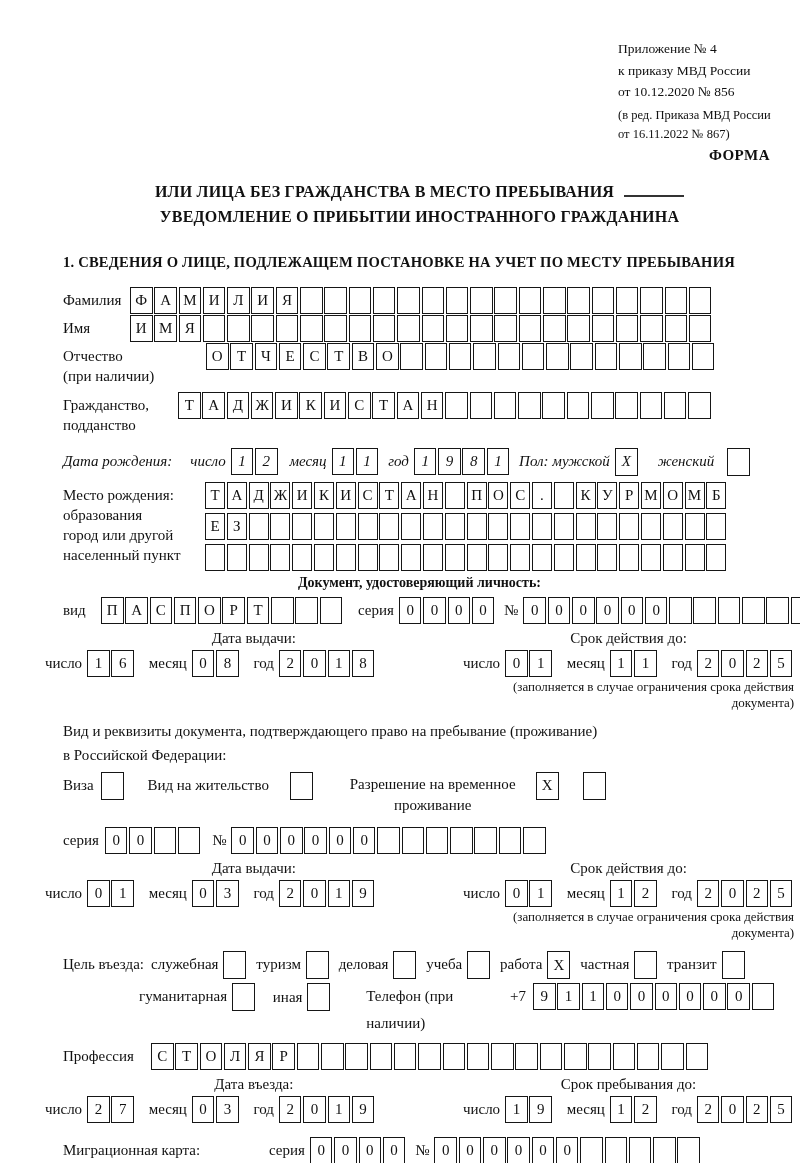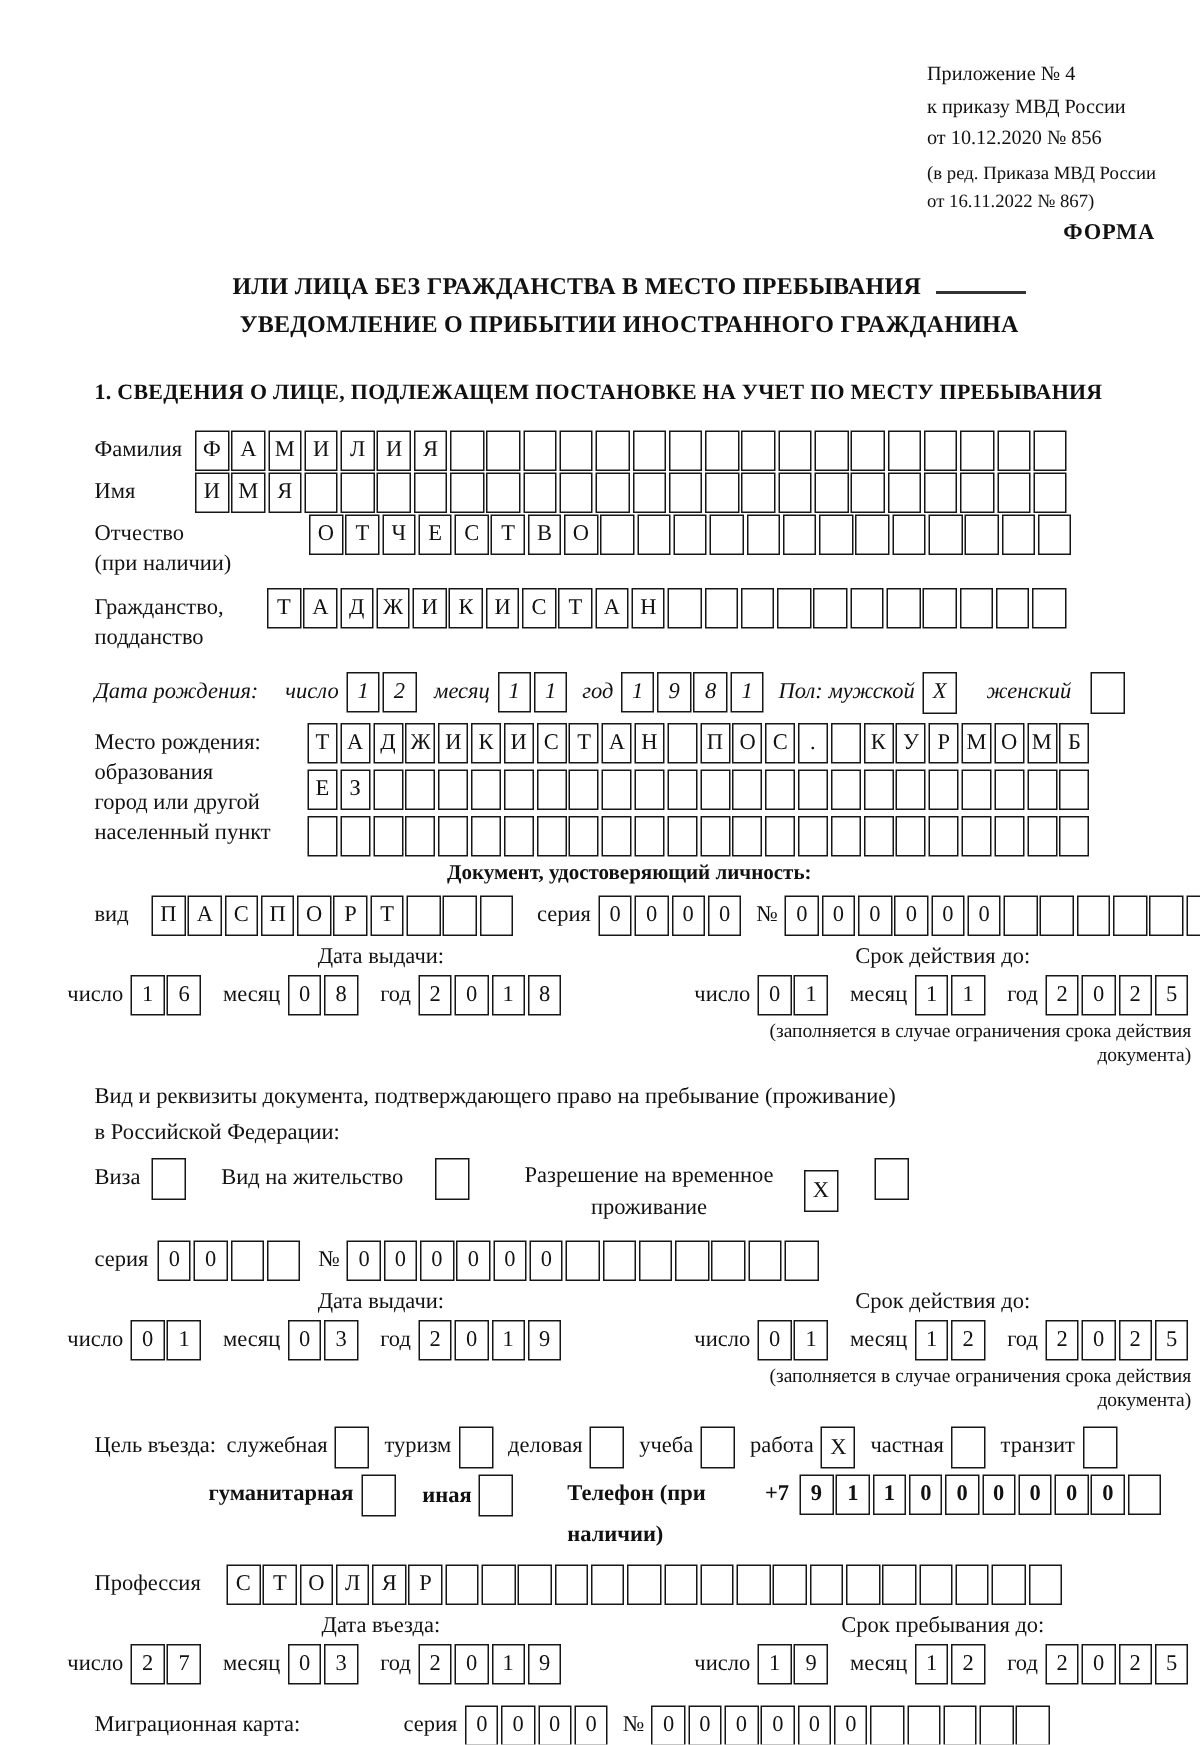--- a/index.html
+++ b/index.html
@@ -45,21 +45,21 @@
   .dgrow{display:flex;align-items:flex-start;}
   .dg{display:flex;align-items:flex-start;margin-right:13px;}
   .dg:last-child{margin-right:0;}
   .dl{font-size:15px;line-height:27px;margin-right:5px;}
 
   .footnote{font-size:13px;text-align:right;margin-top:2px;}
   .para{font-size:15px;margin-top:12px;}
   .para2{font-size:15px;margin-top:7px;}
 
   .optrow{display:flex;align-items:flex-start;margin-top:8px;}
-  .opt{display:flex;align-items:center;margin-right:14px;}
+  .opt{display:flex;align-items:flex-start;margin-right:14px;}
   .opt-lbl{font-size:15px;line-height:27px;margin-right:7px;}
   .opt-lbl.wide{width:192px;text-align:center;line-height:1.45;padding-top:2px;}
 
   .purpose{display:flex;align-items:flex-start;margin-right:8px;}
   .purpose .opt-lbl{margin-right:5px;}
 
   .mt6{margin-top:6px;} .mt10{margin-top:10px;} .mt12{margin-top:12px;font-style:italic;} .mt14{margin-top:14px;}
 </style>
 </head>
 <body>
@@ -579,21 +579,21 @@
           </span>
         </span>
       <span class="purpose">
           <span class="opt-lbl">транзит</span>
           <span class="cells cb">
             <span class="cell"></span>
           </span>
         </span>
     </div>
 
-    <div class="optrow" style="padding-left:76px;margin-top:4px;font-weight:bold;">
+    <div class="optrow" style="padding-left:76px;margin-top:4px;">
       <span class="purpose" style="margin-right:16px;">
           <span class="opt-lbl">гуманитарная</span>
           <span class="cells cb">
             <span class="cell"></span>
           </span>
         </span>
       <span class="purpose" style="margin-right:34px;align-items:center;">
           <span class="opt-lbl">иная</span>
           <span class="cells cb">
             <span class="cell"></span>

